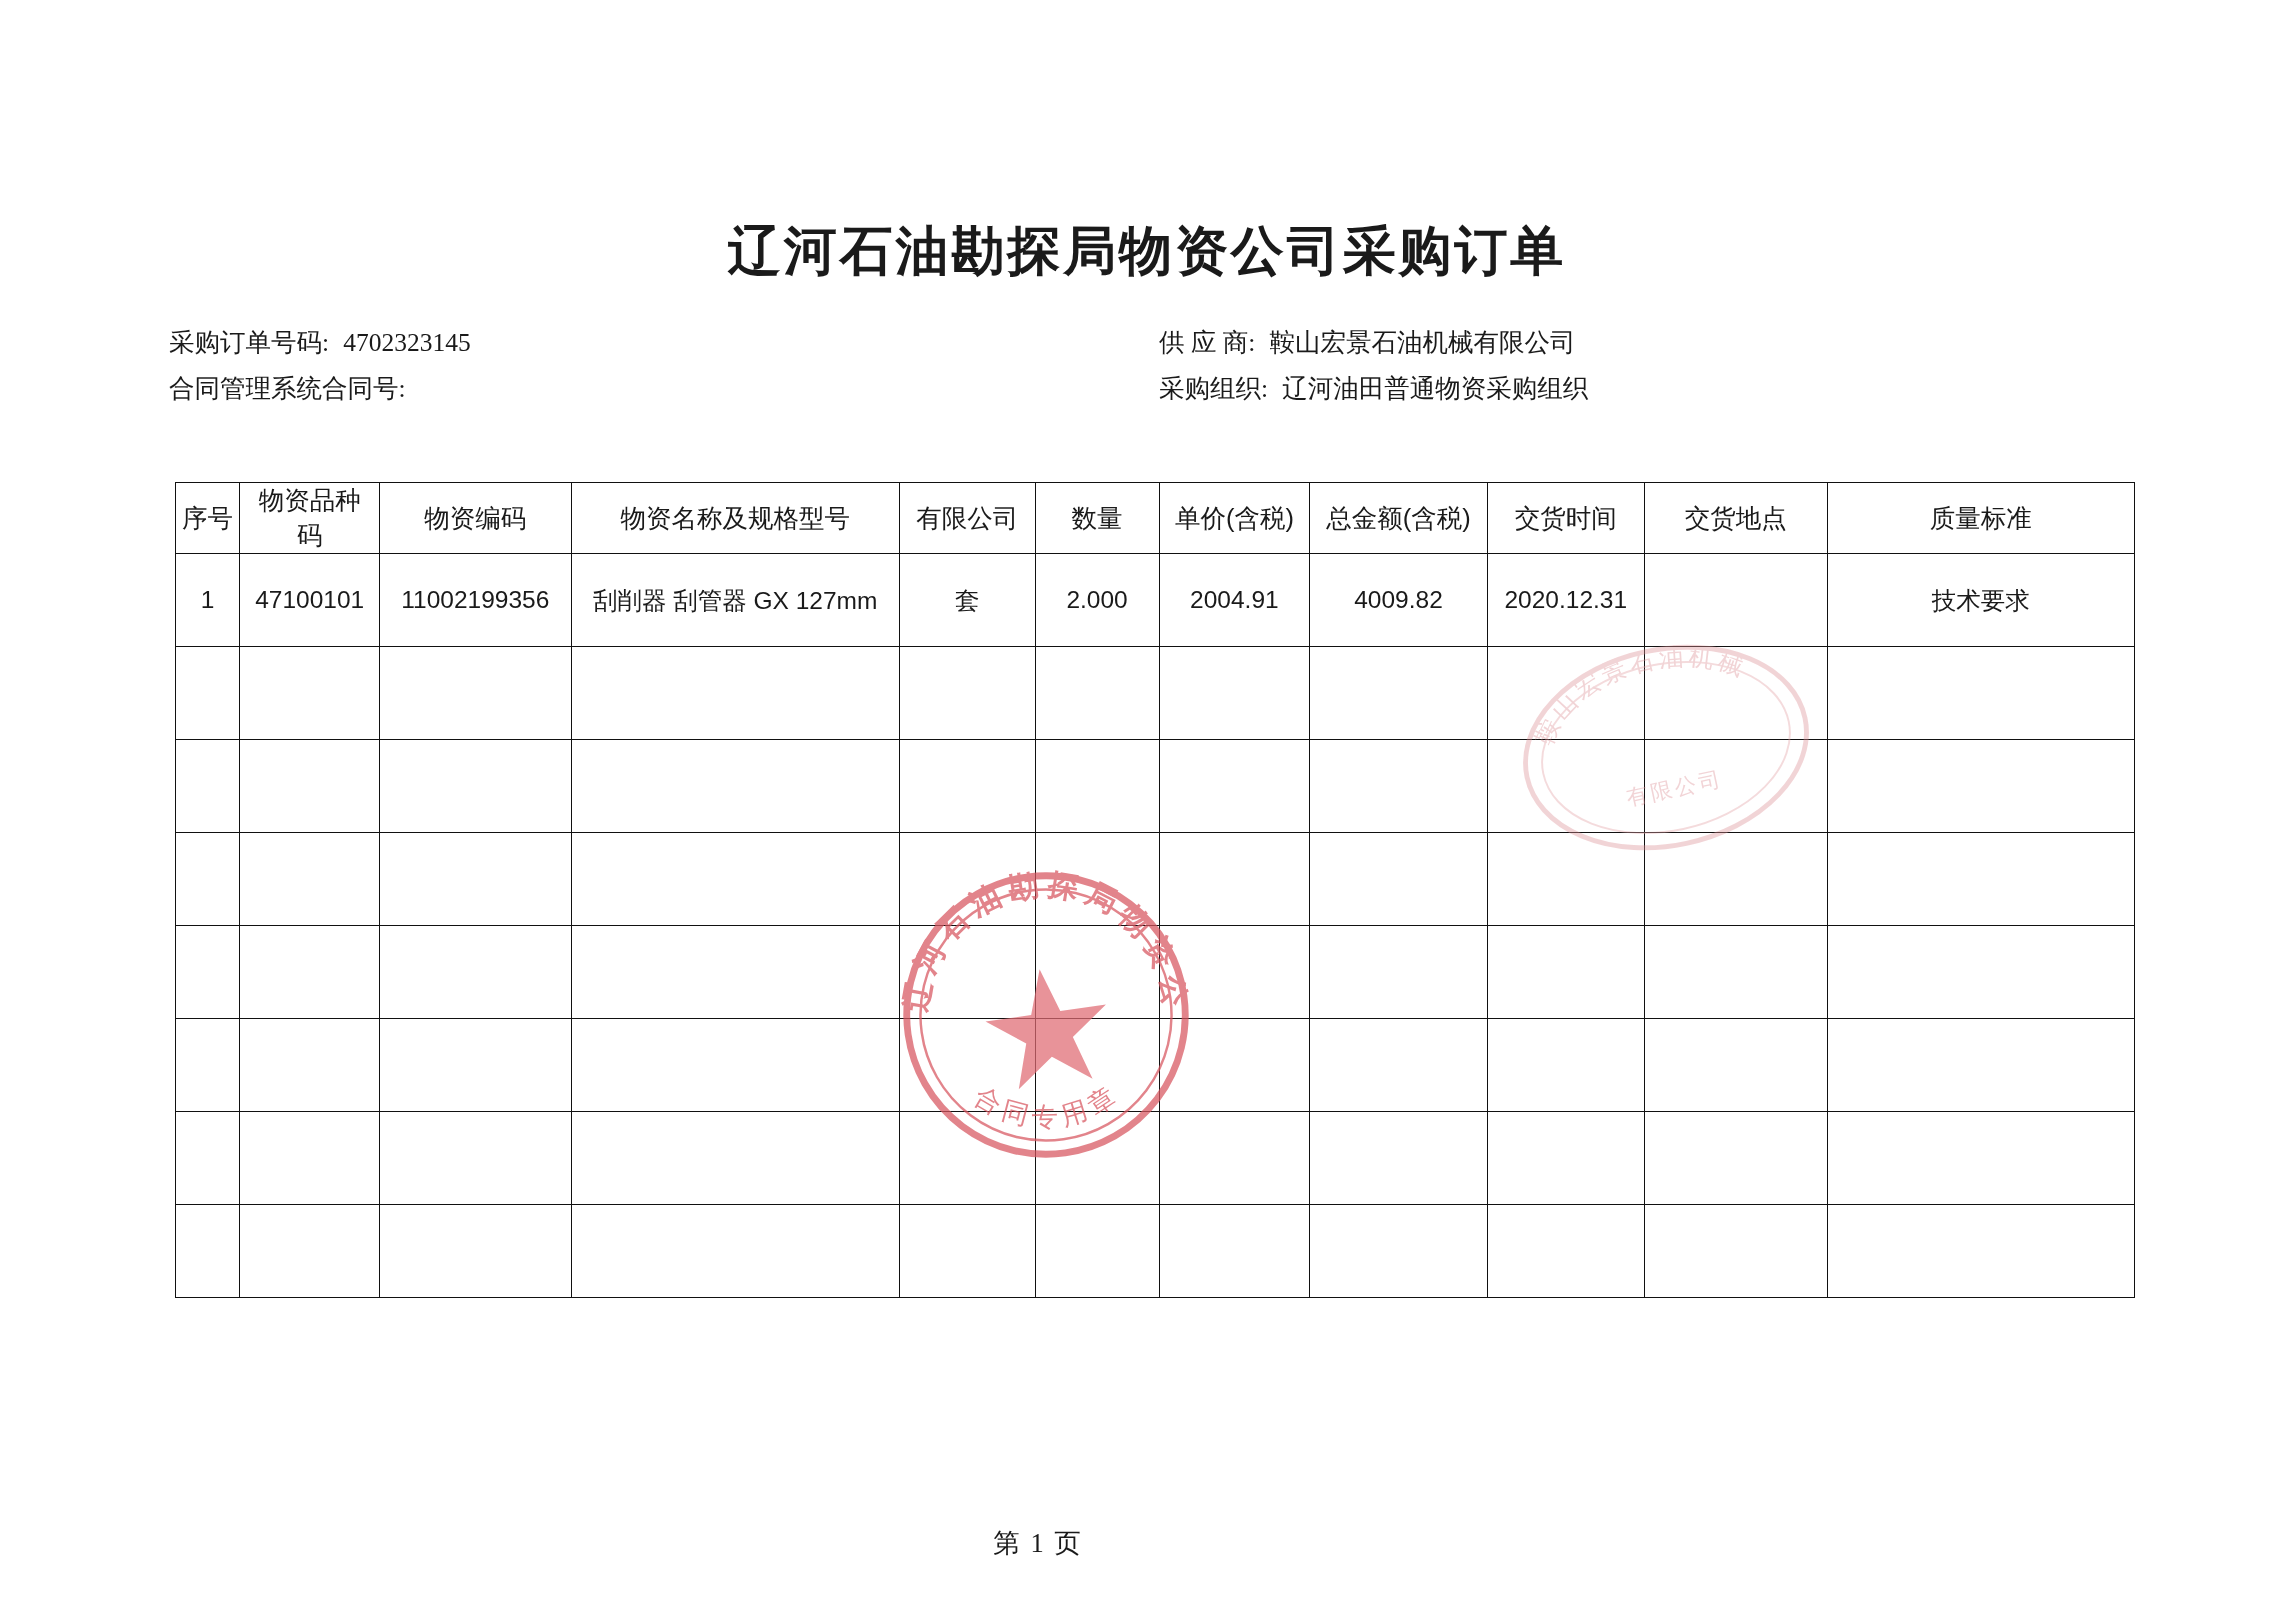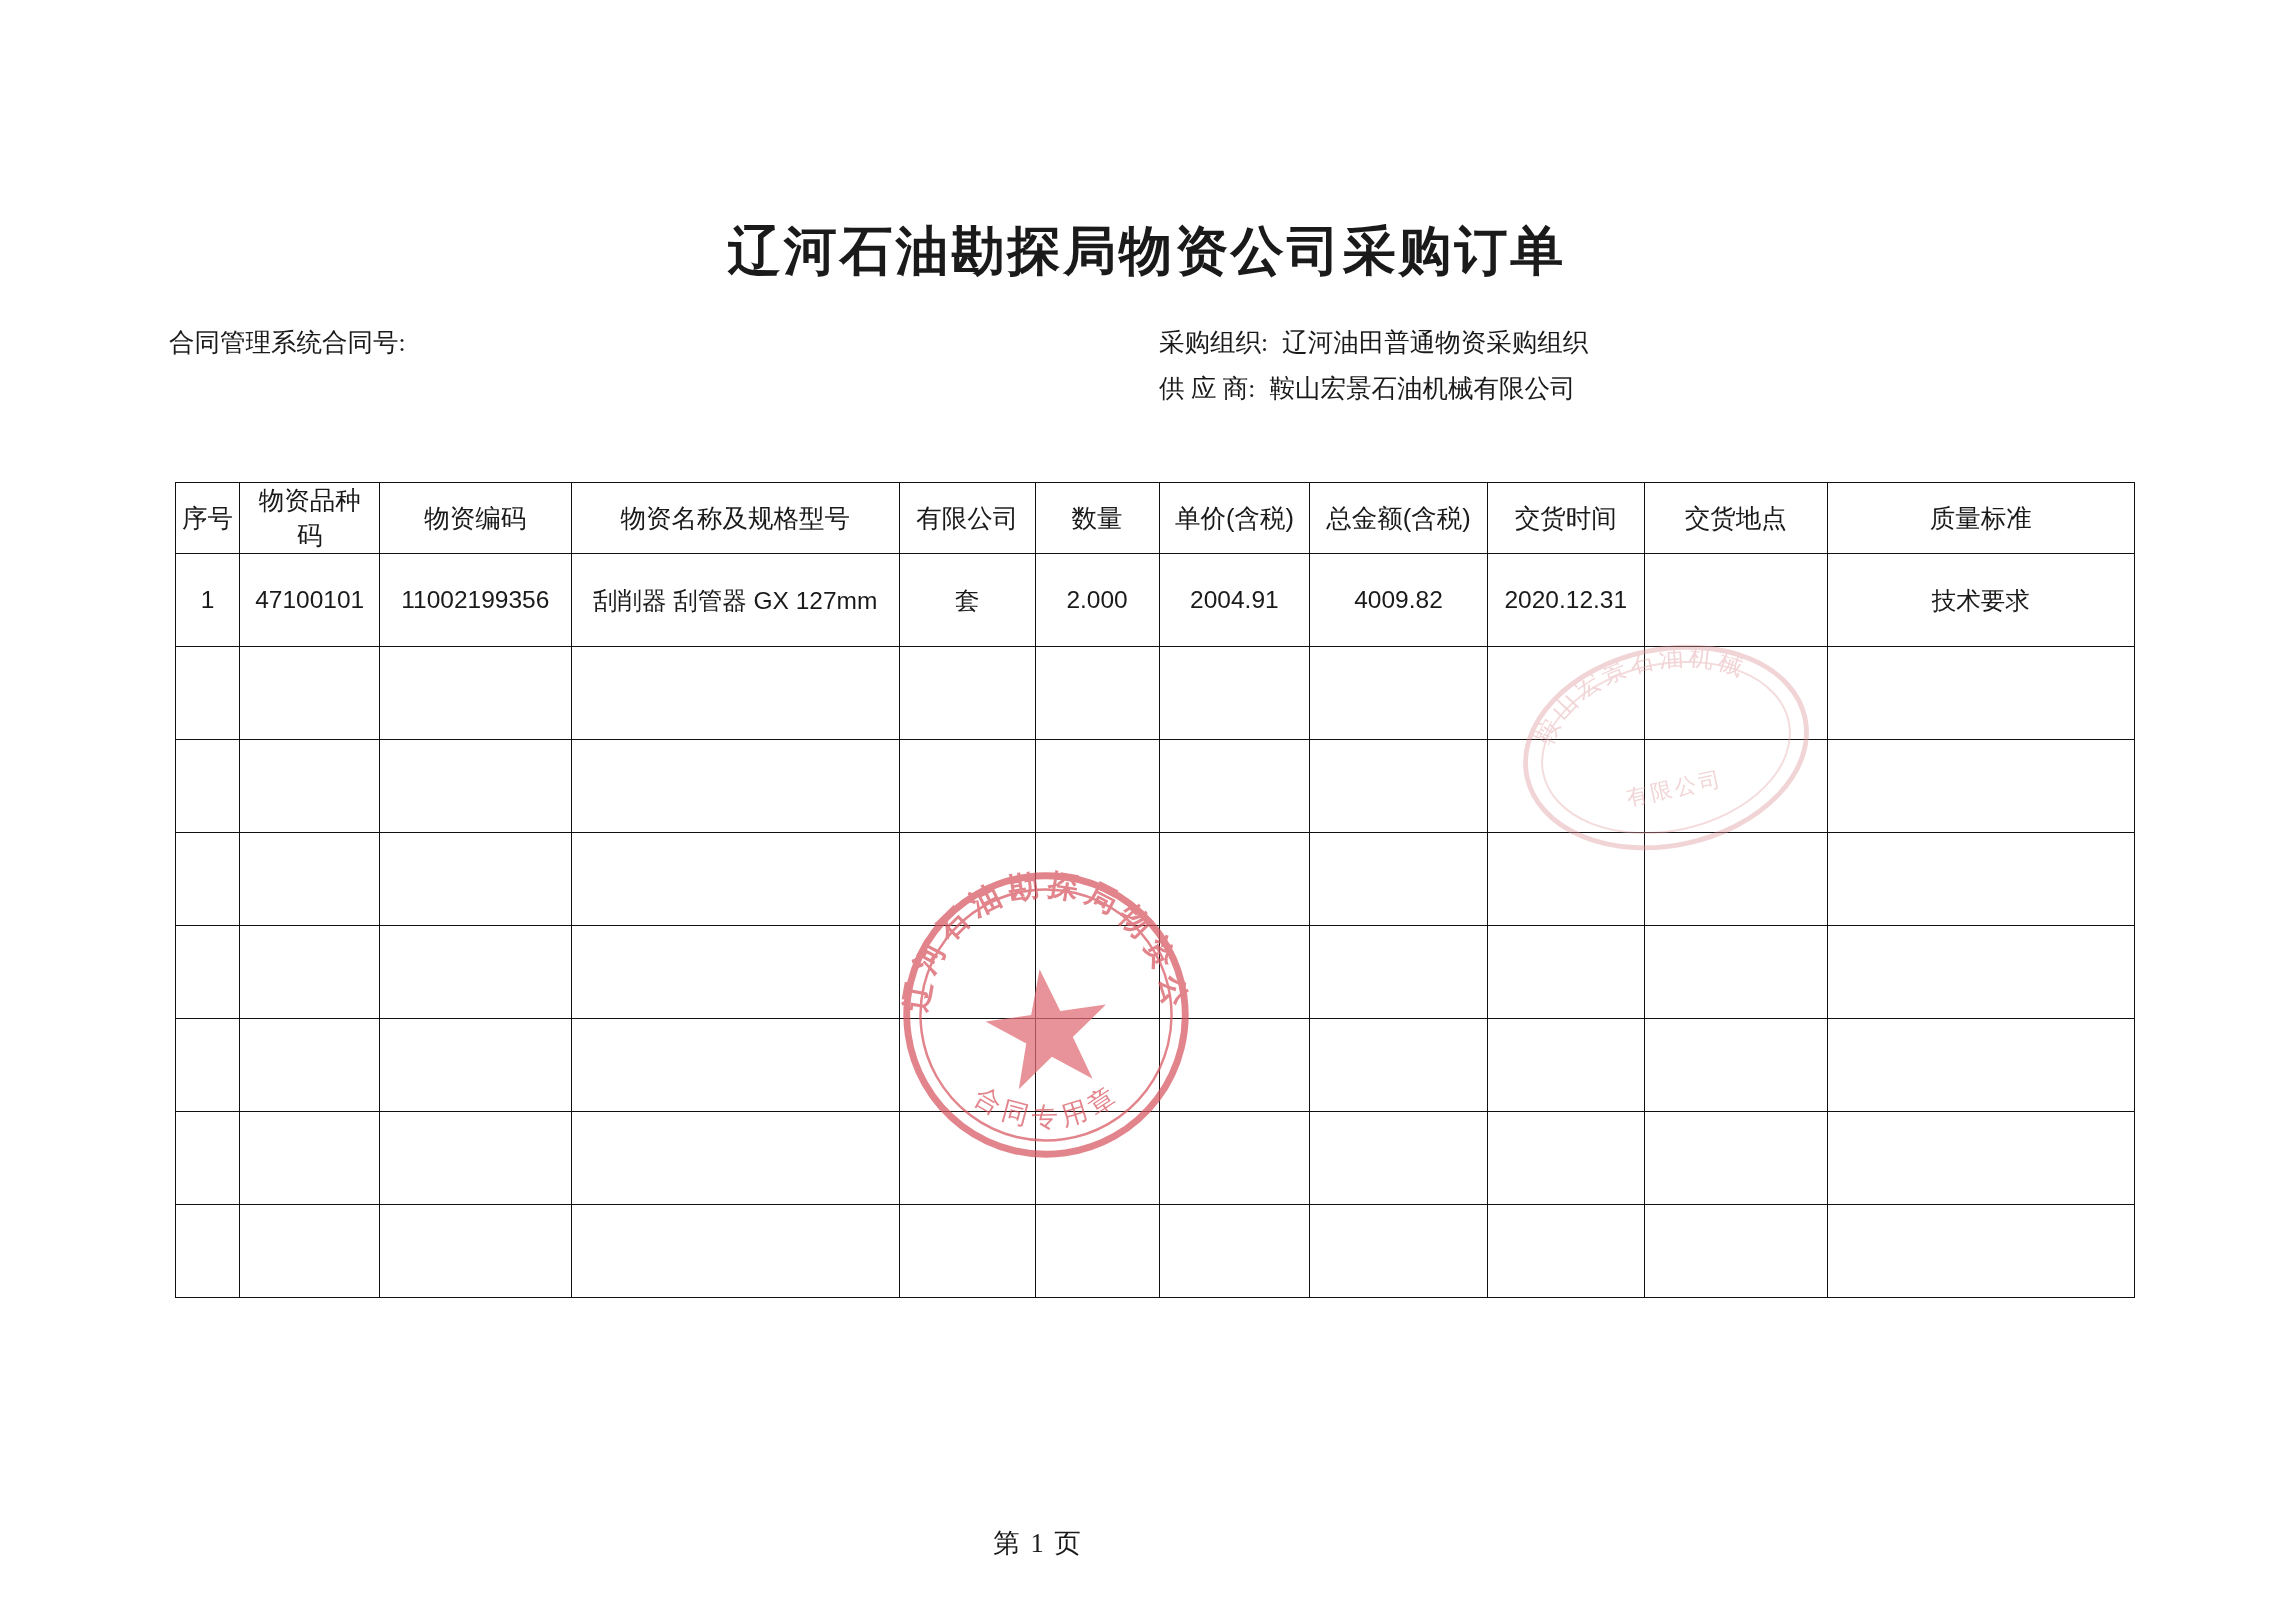--- a/index.html
+++ b/index.html
@@ -125,32 +125,36 @@
 </head>
 <body>
 
 <div class="page">
 
   <div class="doc-title">辽河石油勘探局物资公司采购订单</div>
 
   <div class="meta">
     <div class="meta-col-left">
       <div class="meta-row">
+        <span class="meta-label">采购订单号码:</span>
+        <span class="meta-value">4702323145</span>
+      </div>
+      <div class="meta-row">
         <span class="meta-label">合同管理系统合同号:</span>
         <span class="meta-value"></span>
       </div>
     </div>
     <div class="meta-col-right">
       <div class="meta-row">
+        <span class="meta-label">供 应 商:</span>
+        <span class="meta-value">鞍山宏景石油机械有限公司</span>
+      </div>
+      <div class="meta-row">
         <span class="meta-label">采购组织:</span>
         <span class="meta-value">辽河油田普通物资采购组织</span>
-      </div>
-      <div class="meta-row">
-        <span class="meta-label">供 应 商:</span>
-        <span class="meta-value">鞍山宏景石油机械有限公司</span>
       </div>
     </div>
   </div>
 
   <table class="order">
     <colgroup>
       <col style="width:61px">
       <col style="width:133px">
       <col style="width:182px">
       <col style="width:312px">

